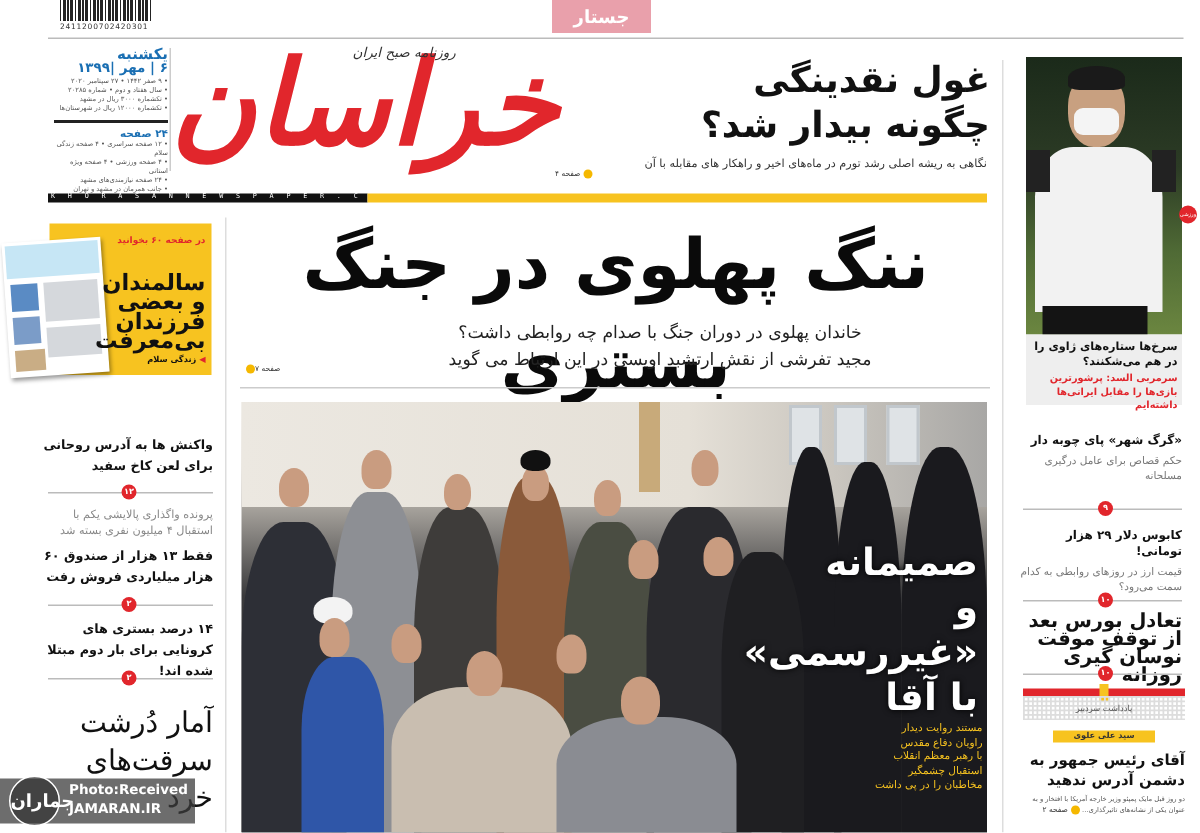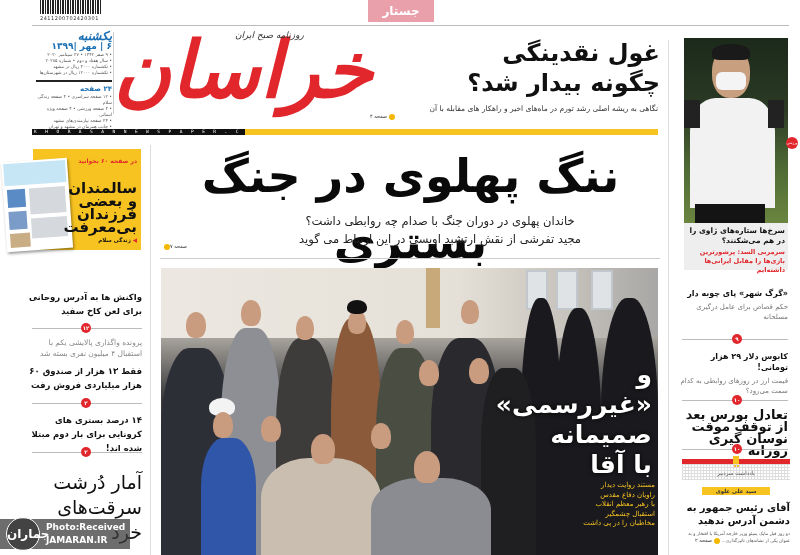--- a/index.html
+++ b/index.html
@@ -8,21 +8,21 @@
   .rtl { direction: rtl; text-align: right; }
 
   
   .barcode { left: 40px; top: 0; width: 62px; height: 14px; background: repeating-linear-gradient(90deg, #222 0 1px, #fff 1px 2px, #222 2px 4px, #fff 4px 5px); }
   .barcode-num { left: 40px; top: 15px; width: 62px; font-size: 5px; color: #333; letter-spacing: 0.5px; }
   .top-rule { left: 32px; top: 25px; width: 757px; height: 1px; background: #bbb; }
   .special-tag { left: 368px; top: 0; width: 66px; height: 22px; background: #e9a0ab; color: #fff; font-size: 12px; font-weight: bold; text-align: center; line-height: 22px; clip-path: polygon(0 0,100% 0,100% 100%,85% 100%,82% 130%,78% 100%,0 100%); }
 
   
   .date-block { left: 36px; top: 32px; width: 76px; height: 92px; font-size: 4.5px; color: #555; line-height: 6px; }
-  .date-day { font-size: 12px; color: #1a6fb3; font-weight: bold; line-height: 9px; font-style: italic; }
+  .date-day { font-size: 10px; color: #1a6fb3; font-weight: bold; line-height: 9px; }
   .date-main { font-size: 9px; color: #1a6fb3; font-weight: bold; line-height: 11px; }
   .date-sep { height: 2px; background: #222; margin: 4px 0 3px; }
   .date-pages { font-size: 7px; color: #1a6fb3; font-weight: bold; line-height: 9px; }
   .vline { left: 113px; top: 32px; width: 1px; height: 82px; background: #ccc; }
 
   
   .logo { left: 118px; top: 20px; width: 255px; height: 100px; }
   .logo-text { font-family: "DejaVu Serif", serif; font-size: 78px; color: #e1262c; font-weight: bold; font-style: italic; line-height: 100px; text-align: center; direction: rtl; }
   .logo-sub { left: 235px; top: 30px; font-size: 9px; color: #333; font-style: italic; font-family: "DejaVu Serif", serif; }
   .page-ref { font-size: 5px; color: #333; }
@@ -234,22 +234,22 @@
   <div class="person" style="left:48px;top:130px;width:26px;height:18px;background:#f3f3f3"></div>
   <div class="person face" style="left:52px;top:144px;width:20px;height:26px"></div>
   <div class="suit" style="left:100px;top:190px;width:120px;height:100px;background:#c9beb0"></div>
   <div class="person face" style="left:150px;top:166px;width:24px;height:30px"></div>
   <div class="suit" style="left:210px;top:210px;width:120px;height:80px;background:#8a8c92"></div>
   <div class="person face" style="left:253px;top:183px;width:26px;height:32px"></div>
   <div class="person face" style="left:100px;top:148px;width:20px;height:26px"></div>
   <div class="person face" style="left:210px;top:155px;width:20px;height:26px"></div>
 </div>
 <div class="abs photo-head">
+  <div>صمیمانه</div>
   <div>و «غیررسمی»</div>
-  <div>صمیمانه</div>
   <div>با آقا</div>
 </div>
 <div class="abs photo-sub">
   <div>مستند روایت دیدار</div>
   <div>راویان دفاع مقدس</div>
   <div>با رهبر معظم انقلاب</div>
   <div>استقبال چشمگیر</div>
   <div>مخاطبان را در پی داشت</div>
 </div>
 

